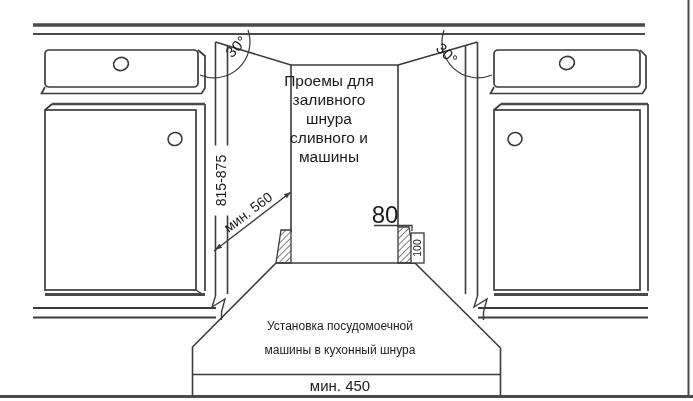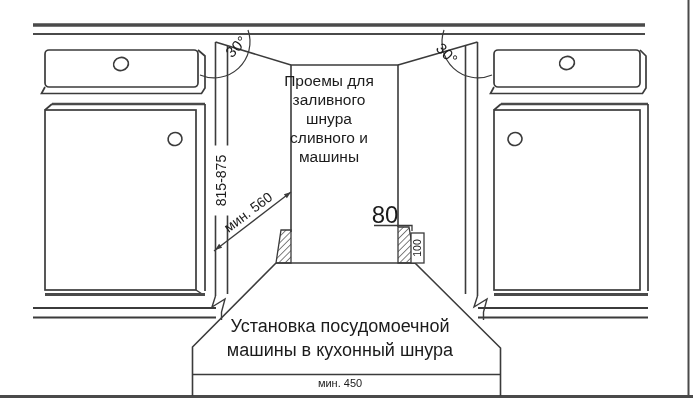--- a/index.html
+++ b/index.html
@@ -16,23 +16,23 @@
   .hv{stroke:var(--heavy-line);fill:none;}
   .kn{stroke:var(--line);fill:var(--background);}
   .hatch{fill:url(#hatch);stroke:var(--line);stroke-width:1.3;}
   .txt{position:absolute;color:var(--text);}
   .note{
     left:276px;top:71px;width:106px;
     font-size:15.5px;line-height:19px;text-align:center;
   }
   .caption{
     left:198px;top:314px;width:284px;
-    font-size:18px;line-height:24px;text-align:center;
+    font-size:12px;line-height:24px;text-align:center;
   }
-  .min450{left:240px;top:377px;width:200px;font-size:11px;text-align:center;}
+  .min450{left:240px;top:377px;width:200px;font-size:15px;text-align:center;}
   .dim{font-size:14px;text-align:center;}
   .dim-height{
     left:186px;top:172px;width:70px;height:17px;line-height:17px;
     transform:rotate(-90deg);background:var(--background);
   }
   .dim-depth{left:206px;top:204px;width:84px;transform:rotate(-37deg);}
   .angle-left{left:216px;top:38px;width:40px;font-size:15px;transform:rotate(-45deg);}
   .angle-right{left:427px;top:45px;width:40px;font-size:15px;transform:rotate(45deg);}
   .dim-80{left:370px;top:201px;width:30px;font-size:24px;}
   .dim-100{left:397px;top:240px;width:40px;height:16px;line-height:16px;font-size:10.5px;transform:rotate(-90deg);}

